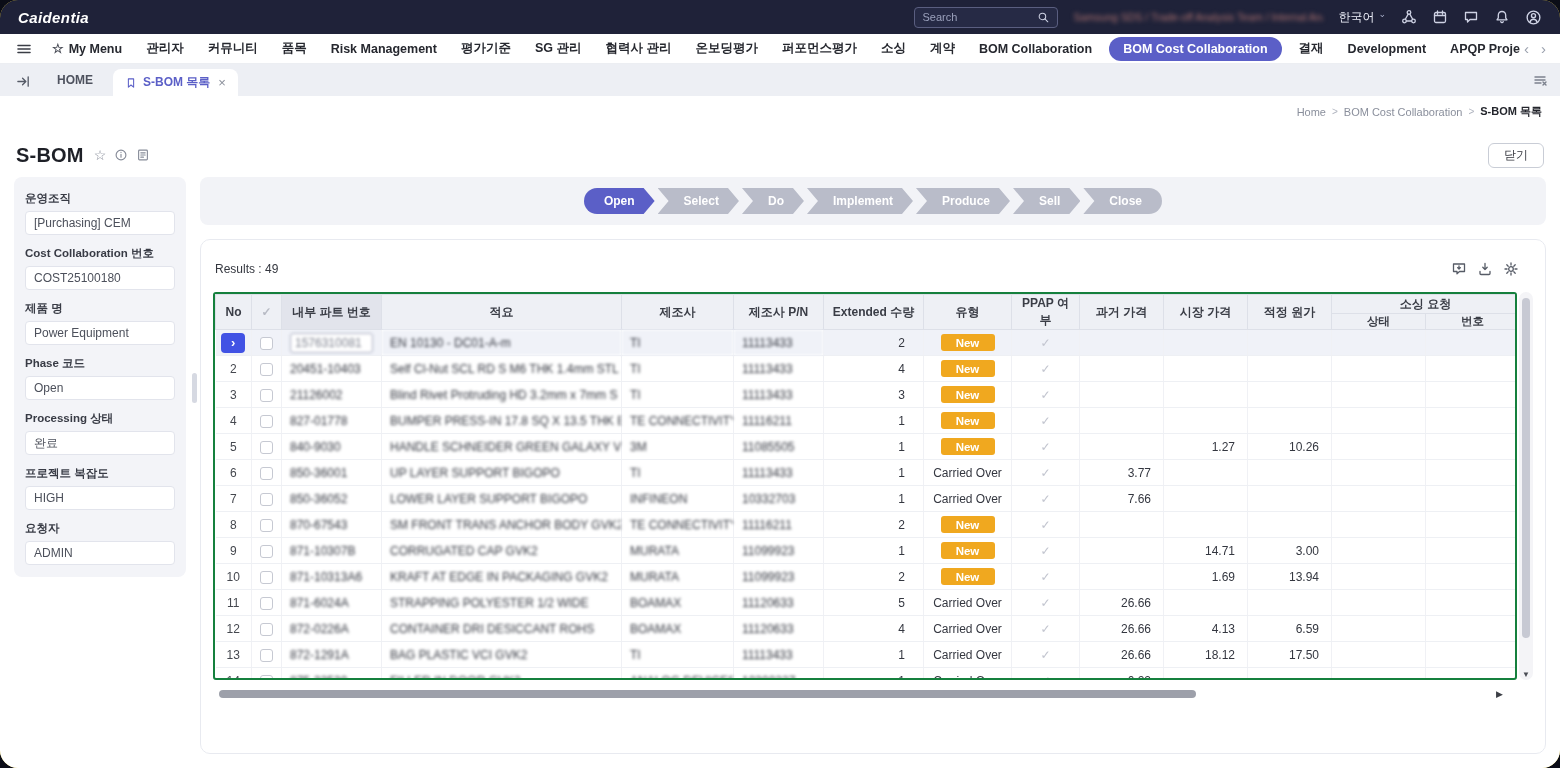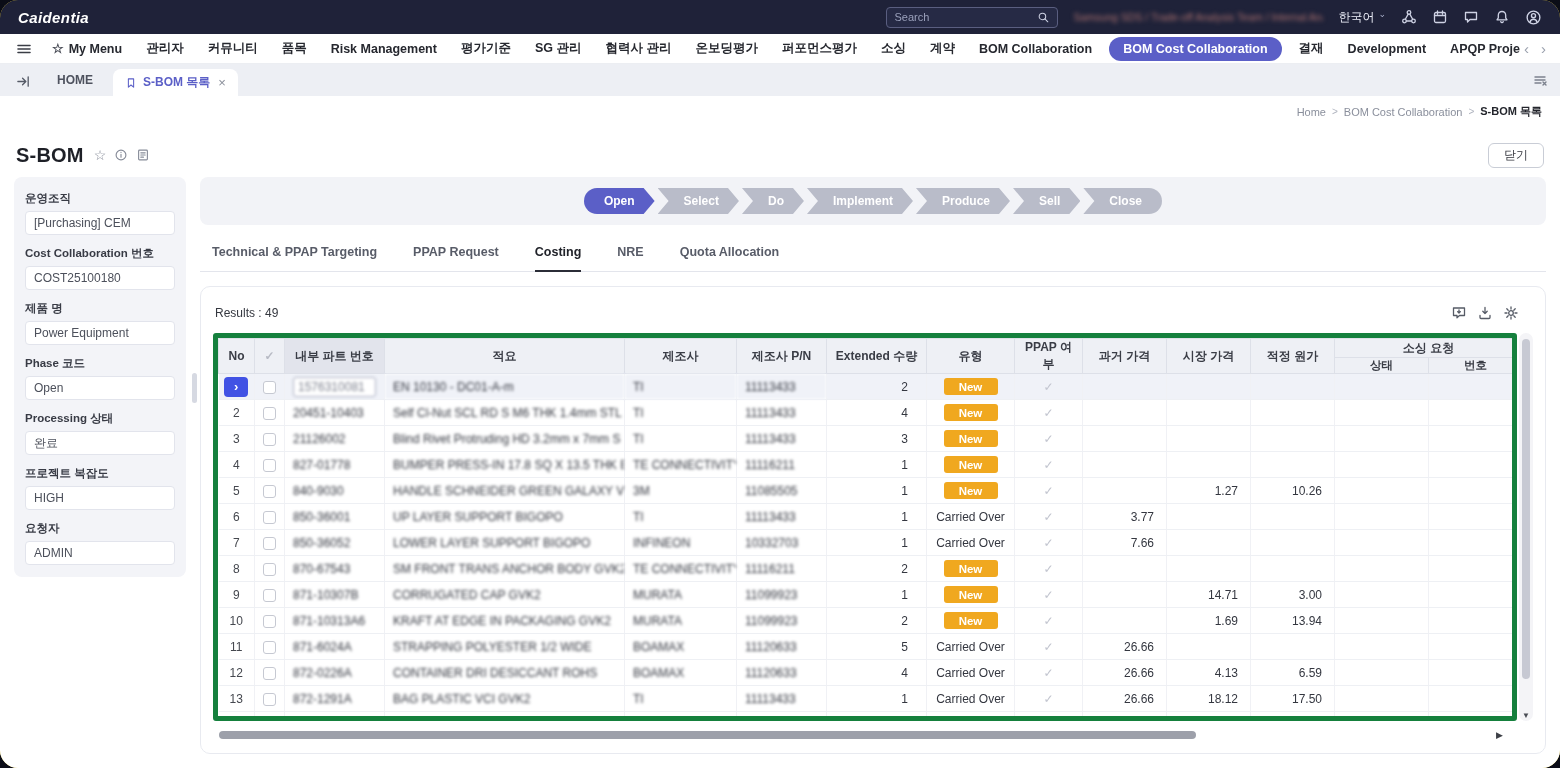--- a/index.html
+++ b/index.html
@@ -8,21 +8,21 @@
   }
   *{box-sizing:border-box;margin:0;padding:0;}
   html,body{width:1560px;height:768px;}
   body{background:#0b0d17;font-family:"Liberation Sans",sans-serif;overflow:hidden;}
   .app{width:1560px;height:768px;border-radius:18px;overflow:hidden;background:#fde047;display:flex;flex-direction:column;}
 
   
   .topbar{flex:0 0 34px;background:var(--topbar-navy);display:flex;align-items:center;padding:0 18px;color:#fff;}
   .logo{font-size:15px;font-weight:700;font-style:italic;letter-spacing:.4px;}
   .top-right{margin-left:auto;display:flex;align-items:center;gap:15px;}
-  .searchbox{display:flex;align-items:center;width:172px;height:21px;border:1px solid #5a5e80;border-radius:4px;background:#262a45;padding:0 7px;}
+  .searchbox{display:flex;align-items:center;width:144px;height:21px;border:1px solid #5a5e80;border-radius:4px;background:#262a45;padding:0 7px;}
   .searchbox input{flex:1;background:transparent;border:0;outline:none;color:#e4e7f3;font-size:11px;font-family:inherit;min-width:0;}
   .searchbox input::placeholder{color:#9aa0bb;}
   .user-info{font-size:10.5px;color:#a9706e;filter:blur(2px);max-width:250px;white-space:nowrap;overflow:hidden;}
   .lang{font-size:12px;display:flex;align-items:flex-start;gap:4px;color:#eceef8;cursor:default;}
   .caret{font-size:9px;color:#aab0cc;}
   .ticon{color:#ced2e4;display:flex;align-items:center;}
   .ticon svg{display:block;stroke:currentColor;fill:none;stroke-width:1.3;stroke-linecap:round;stroke-linejoin:round;}
 
   
   .menubar{flex:0 0 30px;background:#fff;display:flex;align-items:center;padding:0 10px;border-bottom:1px solid #eceef2;}
@@ -86,21 +86,21 @@
   .results-label{font-size:12px;color:#34373f;}
   .tool-icons{margin-left:auto;display:flex;align-items:center;gap:10px;color:#565b66;margin-right:12px;}
   .tool-icons svg{stroke:currentColor;fill:none;stroke-width:1.3;stroke-linecap:round;stroke-linejoin:round;display:block;}
   .action-buttons{display:flex;align-items:center;gap:7px;}
   .btn{height:25px;padding:0 11px;border-radius:4px;background:#fff;font-size:11.5px;font-weight:700;font-family:inherit;display:flex;align-items:center;}
   .btn.purple{border:1px solid var(--accent-purple);color:var(--accent-purple);}
   .btn.blue{border:1px solid var(--accent-blue);color:var(--accent-blue);}
 
   
   .table-zone{position:relative;padding-right:16px;}
-  .table-scroll{height:388px;overflow:hidden;border:5px solid #15803d;border-radius:3px;}
+  .table-scroll{height:388px;overflow:hidden;border:2px solid #15803d;border-radius:3px;}
   table.grid{border-collapse:collapse;table-layout:fixed;width:1304px;}
   .grid th{background:#eef0f5;border:1px solid #dde0e8;font-size:12px;font-weight:700;color:#3a3d46;height:19px;padding:0 6px;}
   .grid th.th-part{background:#e2e4ec;}
   .grid thead tr.sub th{font-size:11.5px;height:16px;}
   .grid td{height:26px;border-bottom:1px solid #eef0f4;border-right:1px solid #f0f1f5;font-size:12px;color:#343740;padding:0 8px;white-space:nowrap;overflow:hidden;}
   .grid td.num{text-align:right;padding-right:12px;margin-left:30px;}
   .grid td.c-qty{text-align:right;padding-right:18px;}
   .grid td.c-no{text-align:center;color:#45484f;padding:0 2px;}
   .grid td.c-check,.grid td.c-ppap,.grid td.c-type{text-align:center;}
   .grid tr.selected td{background:#f0f2f8;}
@@ -318,27 +318,20 @@
         <div class="stepper" id="stepper">
             <div class="step first active">Open</div>
             <div class="step mid">Select</div>
             <div class="step mid">Do</div>
             <div class="step mid">Implement</div>
             <div class="step mid">Produce</div>
             <div class="step mid">Sell</div>
             <div class="step last">Close</div>
           </div>
 
-        <div class="content-tabs" id="content-tabs">
-            <div class="ctab">Technical &amp; PPAP Targeting</div>
-            <div class="ctab">PPAP Request</div>
-            <div class="ctab active">Costing</div>
-            <div class="ctab">NRE</div>
-            <div class="ctab">Quota Allocation</div>
-          </div>
 
         <div class="card">
           <div class="results-row">
             <span class="results-label">Results : 49</span>
             <span class="tool-icons">
               <span>
                 <svg width="16" height="16" viewBox="0 0 16 16">
                     <path d="M2.5 3 h11 v7.5 h-5 l-2.5 2.2 v-2.2 h-3.5 z M8 4.8 v3 M6.6 6.6 8 8 9.4 6.6"></path>
                   </svg>
               </span>

